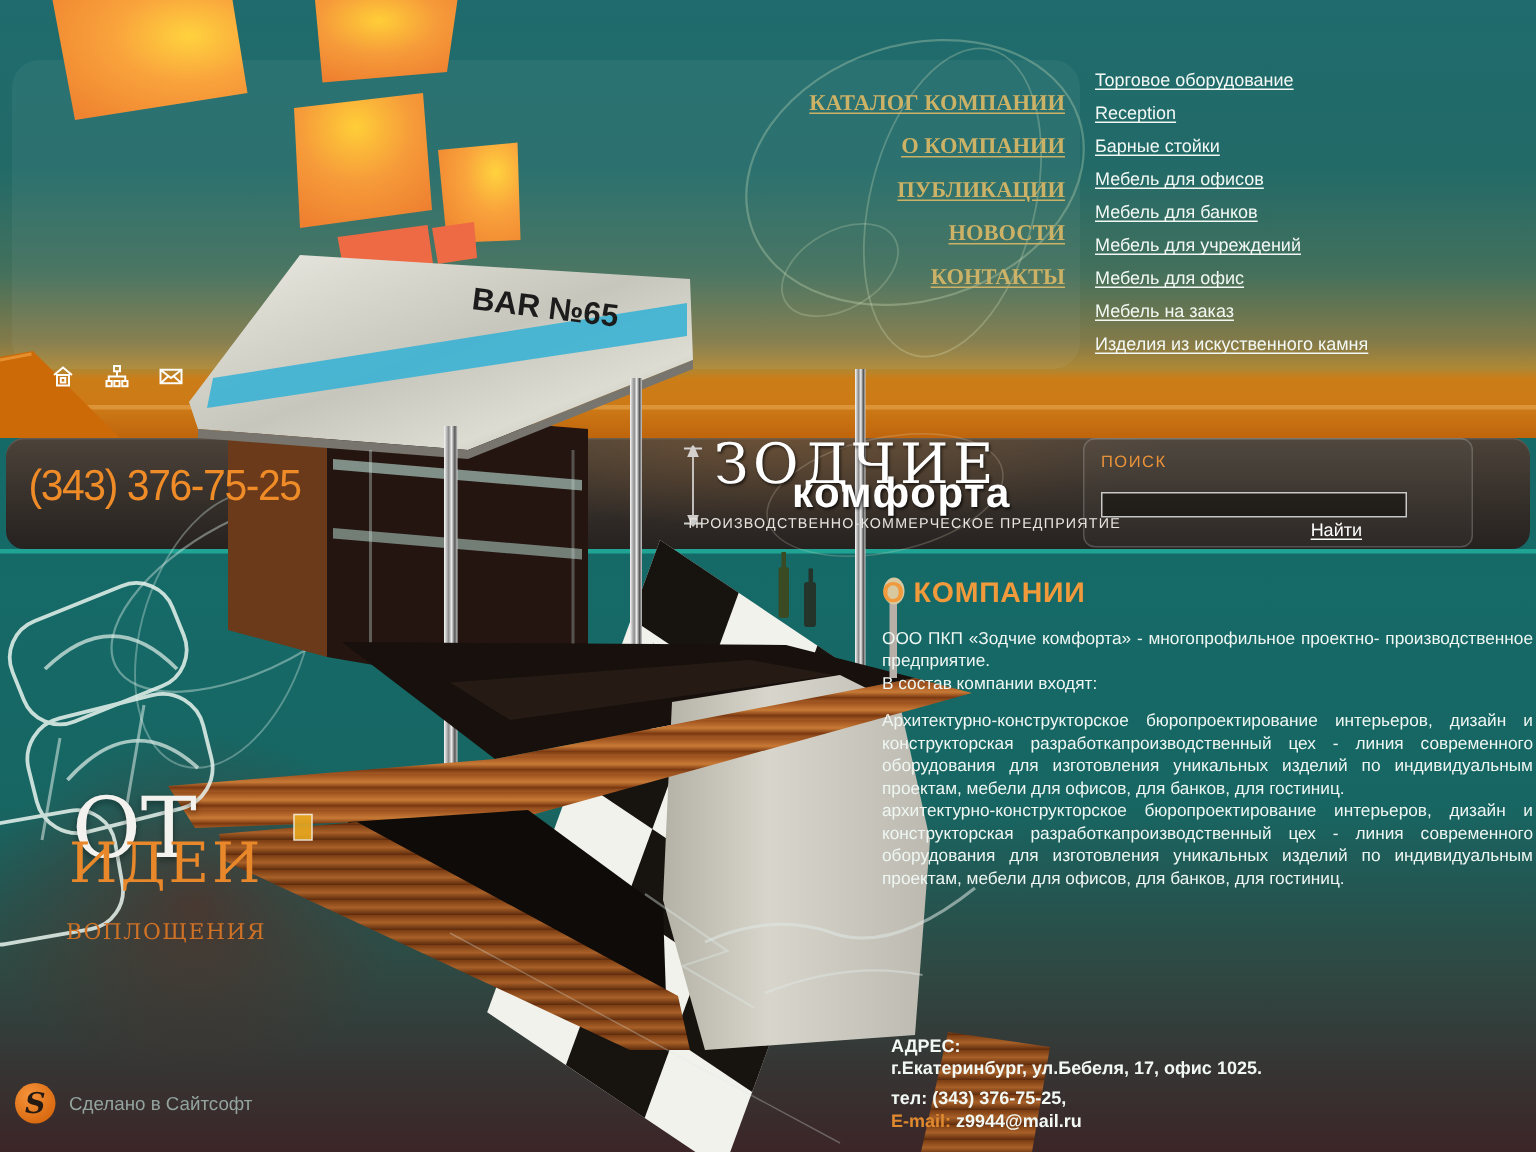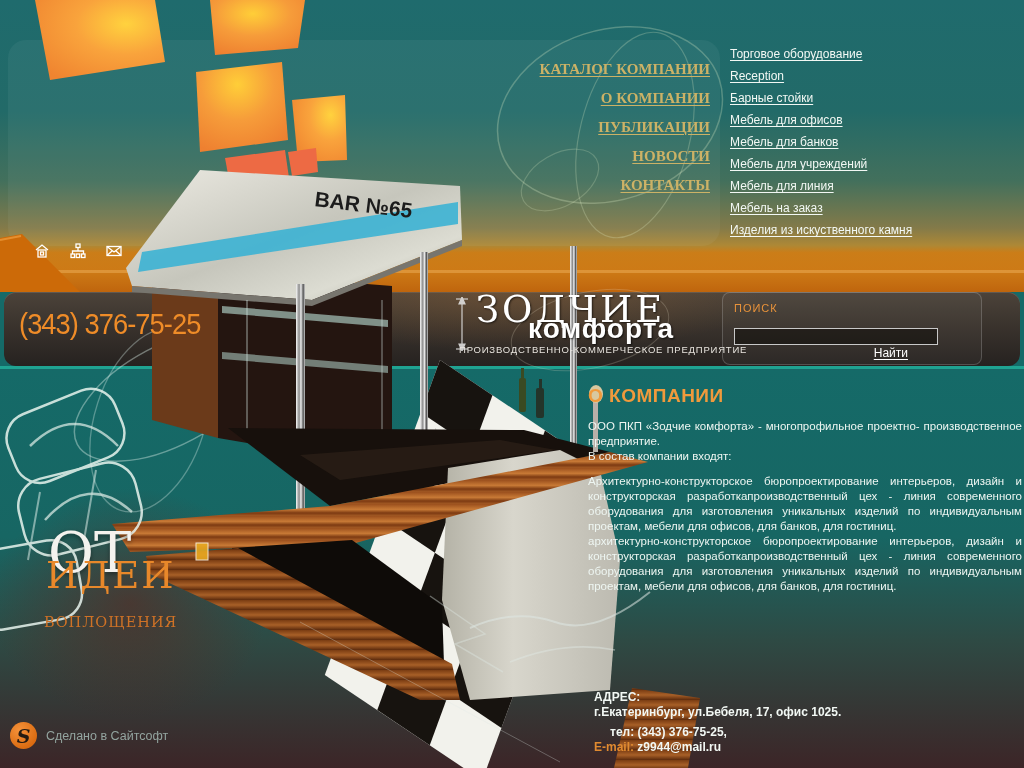--- a/index.html
+++ b/index.html
@@ -77,21 +77,21 @@
   
   .about{left:588px;top:385px;width:434px;color:#eef6f2;}
   .about h1{margin:0 0 12px 0;font-size:19px;font-weight:bold;color:#f09a3c;
     letter-spacing:.5px;}
   .about p{margin:0;font-size:11.5px;line-height:15px;text-align:justify;}
   .about p.gap{margin-top:10px;}
 
   
   .address{left:594px;top:690px;color:#f2f8f4;font-size:12px;line-height:15px;font-weight:bold;}
   .address .hd{margin-bottom:0;}
-  .address .row2{margin-top:5px;margin-left:16px;}
+  .address .row2{margin-top:5px;}
   .address .em{color:#e08a30;}
 
   
   .slogan{left:40px;top:528px;width:170px;height:125px;
     font-family:"DejaVu Serif",serif;}
   .slogan span{position:absolute;white-space:nowrap;}
   .slogan .w1{left:8px;top:-8px;font-size:56px;color:#f4f2ee;text-shadow:0 2px 4px rgba(0,0,0,.4);}
   .slogan .w2{left:6px;top:26px;font-size:37px;color:#e8882a;letter-spacing:2px;}
   .slogan .w3{left:0px;top:38px;font-size:56px;color:#f4f2ee;text-shadow:0 2px 4px rgba(0,0,0,.4);}
   .slogan .w4{left:4px;top:86px;font-size:14.5px;color:#cf7226;letter-spacing:1px;}
@@ -272,21 +272,21 @@
     <li><a>КОНТАКТЫ</a></li>
   </ul>
 
   <ul class="ui cat-nav">
     <li><a>Торговое оборудование</a></li>
     <li><a>Reception</a></li>
     <li><a>Барные стойки</a></li>
     <li><a>Мебель для офисов</a></li>
     <li><a>Мебель для банков</a></li>
     <li><a>Мебель для учреждений</a></li>
-    <li><a>Мебель для линия</a></li>
+    <li><a>Мебель для офис</a></li>
     <li><a>Мебель на заказ</a></li>
     <li><a>Изделия из искуственного камня</a></li>
   </ul>
 
   <div class="ui quick-icons">
     <span>
       <svg viewBox="0 0 16 16" width="16" height="16" fill="none" stroke="#fff" stroke-width="1.3">
         <path d="M2,7 L8,2 L14,7"></path>
           <rect x="4" y="7" width="8" height="7"></rect>
           <rect x="6.5" y="9" width="3" height="3"></rect>

